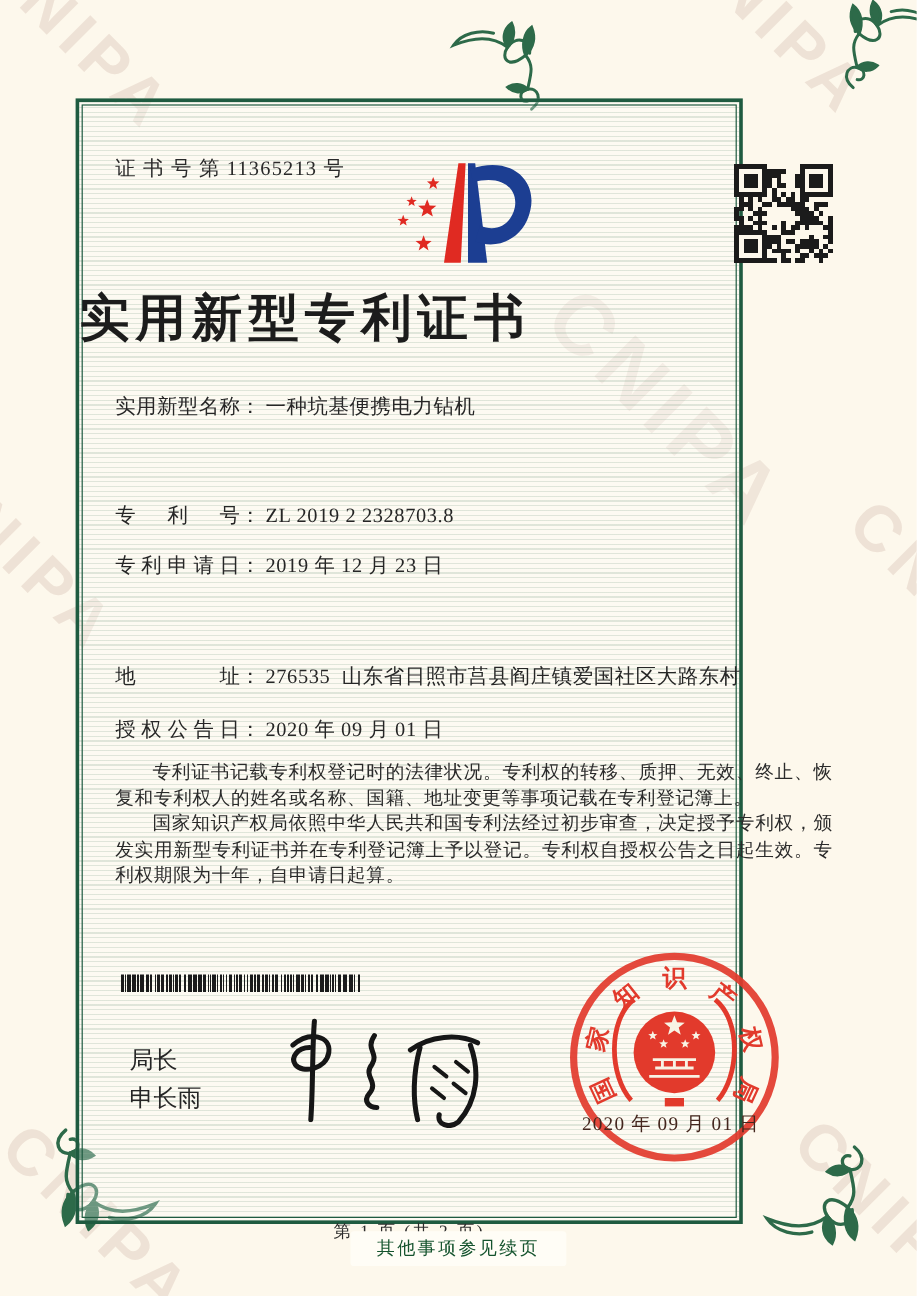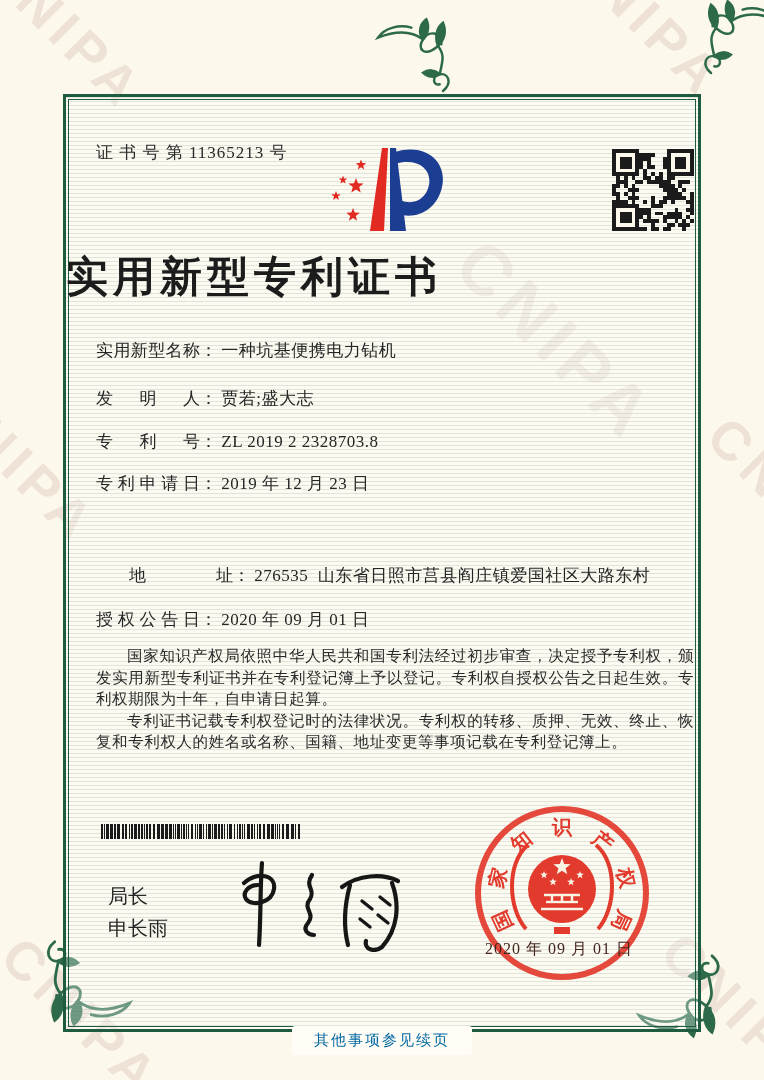--- a/index.html
+++ b/index.html
@@ -11,21 +11,21 @@
   
   .wm{
     position:absolute; font-family:"Liberation Sans","DejaVu Sans",sans-serif;
     font-weight:bold; font-size:54px; letter-spacing:7px;
     color:rgba(205,175,163,0.30); transform:rotate(45deg); white-space:nowrap;
     user-select:none;
   }
   .wm.big{font-size:70px; color:rgba(205,178,165,0.26);}
   
   .frame{
-    position:absolute; left:63px; top:94px; width:638px; height:938px;
+    position:absolute; left:63px; top:82px; width:556px; height:938px;
     box-sizing:border-box; border:3px solid #1f5b40;
     background:
       repeating-linear-gradient(180deg, rgba(140,170,148,0.26) 0px, rgba(140,170,148,0.26) 1px, rgba(255,255,255,0.0) 1px, rgba(255,255,255,0.0) 4px),
       rgba(255,255,255,0.30);
   }
   .frame::before{
     content:""; position:absolute; inset:2px; border:1px solid #1f5b40; pointer-events:none;
   }
   .certno{position:absolute; left:30px; top:44px; font-size:17px; letter-spacing:1px; color:#2a2a2a;}
   .logo{position:absolute; left:256px; top:46px; width:126px; height:96px;}
@@ -52,21 +52,21 @@
   .signer{position:absolute; left:42px; top:783px; font-size:20px; color:#262626; line-height:32px;}
   .signature{position:absolute; left:158px; top:760px; width:185px; height:95px;}
   .seal{position:absolute; left:390px; top:704px; width:212px; height:196px;}
   .pageinfo{
     position:absolute; left:0; top:896px; width:100%; text-align:center;
     font-size:14.5px; letter-spacing:2px; color:#2c2c2c;margin-top:36px;
   }
   .cont-note{
     position:absolute; left:50%; top:1026px; transform:translateX(-50%);
     background:#fffdf6; border-radius:3px; padding:5px 22px;
-    font-size:15px; letter-spacing:2px; color:#0369a1; white-space:nowrap;
+    font-size:15px; letter-spacing:2px; color:#14532d; white-space:nowrap;
   }
   .flourish{position:absolute; color:#2d6a49;}
 </style>
 </head>
 <body>
 
 <div class="page">
 
   <span class="wm" style="left:-35px; top:-2px;">CNIPA</span>
   <span class="wm" style="left:545px; top:-14px;">CNIPA</span>
@@ -266,45 +266,41 @@
         <rect x="58" y="82" width="4" height="4" fill="#1b1b1b"></rect>
         <rect x="74" y="82" width="4" height="4" fill="#1b1b1b"></rect>
       </svg>
 
     <div class="title">实用新型专利证书</div>
 
     <div class="row" style="top:242px;">
       <span class="lbl">实用新型名称</span><span class="colon">：</span>
       <span class="val">一种坑基便携电力钻机</span>
     </div>
-    <div class="row" style="top:290px;">
-      <span class="lbl">发明人</span><span class="colon">：</span>
-      <span class="val">贾若;盛大志</span>
-    </div>
     <div class="row" style="top:333px;">
       <span class="lbl">专利号</span><span class="colon">：</span>
       <span class="val">ZL 2019 2 2328703.8</span>
     </div>
     <div class="row" style="top:375px;">
       <span class="lbl">专利申请日</span><span class="colon">：</span>
       <span class="val">2019 年 12 月 23 日</span>
     </div>
-    <div class="row" style="top:467px;margin-left:33px;">
+    <div class="row" style="top:467px;">
       <span class="lbl">地址</span><span class="colon">：</span>
       <span class="val">276535  山东省日照市莒县阎庄镇爱国社区大路东村</span>
     </div>
 
     <div class="row" style="top:511px;">
       <span class="lbl">授权公告日</span><span class="colon">：</span>
       <span class="val">2020 年 09 月 01 日</span>
     </div>
 
     <div class="body-text">
+      <p>专利证书记载专利权登记时的法律状况。专利权的转移、质押、无效、终止、恢复和专利权人的姓名或名称、国籍、地址变更等事项记载在专利登记簿上。</p>
       <p>国家知识产权局依照中华人民共和国专利法经过初步审查，决定授予专利权，颁发实用新型专利证书并在专利登记簿上予以登记。专利权自授权公告之日起生效。专利权期限为十年，自申请日起算。</p>
-      <p>专利证书记载专利权登记时的法律状况。专利权的转移、质押、无效、终止、恢复和专利权人的姓名或名称、国籍、地址变更等事项记载在专利登记簿上。</p>
     </div>
 
     <svg class="barcode" id="barcode" viewBox="0 0 206 15" shape-rendering="crispEdges">
         <rect x="1" y="0" width="2" height="15" fill="#1b1b1b"></rect>
         <rect x="4" y="0" width="1" height="15" fill="#1b1b1b"></rect>
         <rect x="6" y="0" width="3" height="15" fill="#1b1b1b"></rect>
         <rect x="10" y="0" width="3" height="15" fill="#1b1b1b"></rect>
         <rect x="14" y="0" width="2" height="15" fill="#1b1b1b"></rect>
         <rect x="17" y="0" width="3" height="15" fill="#1b1b1b"></rect>
         <rect x="22" y="0" width="2" height="15" fill="#1b1b1b"></rect>

